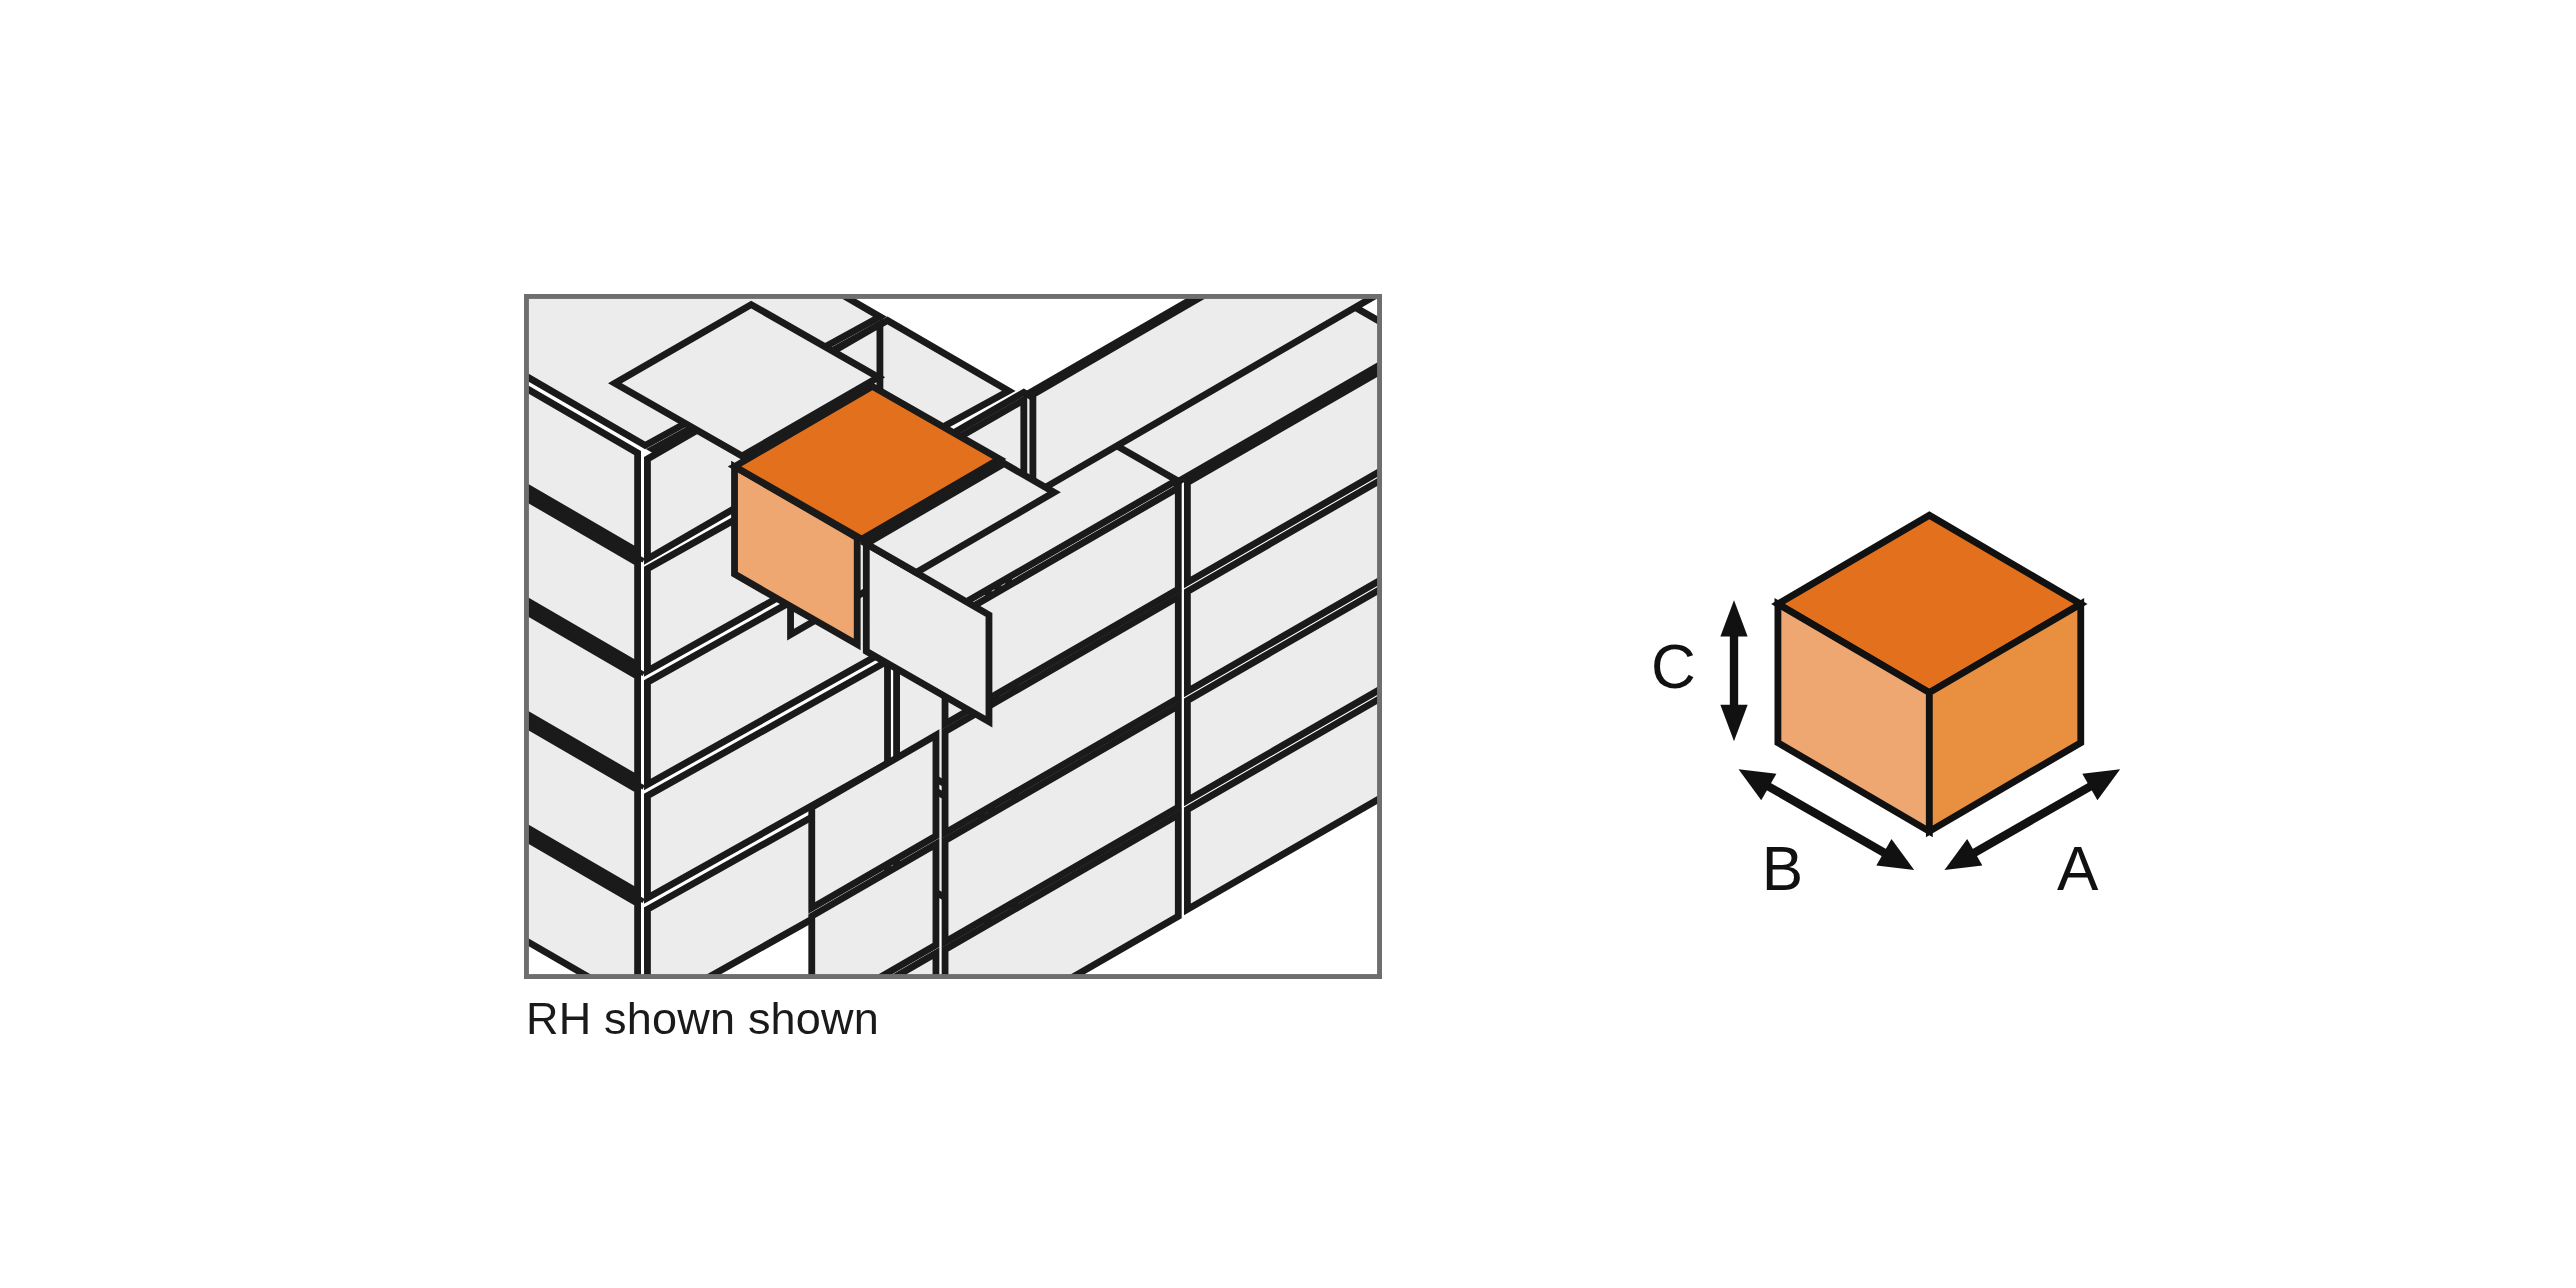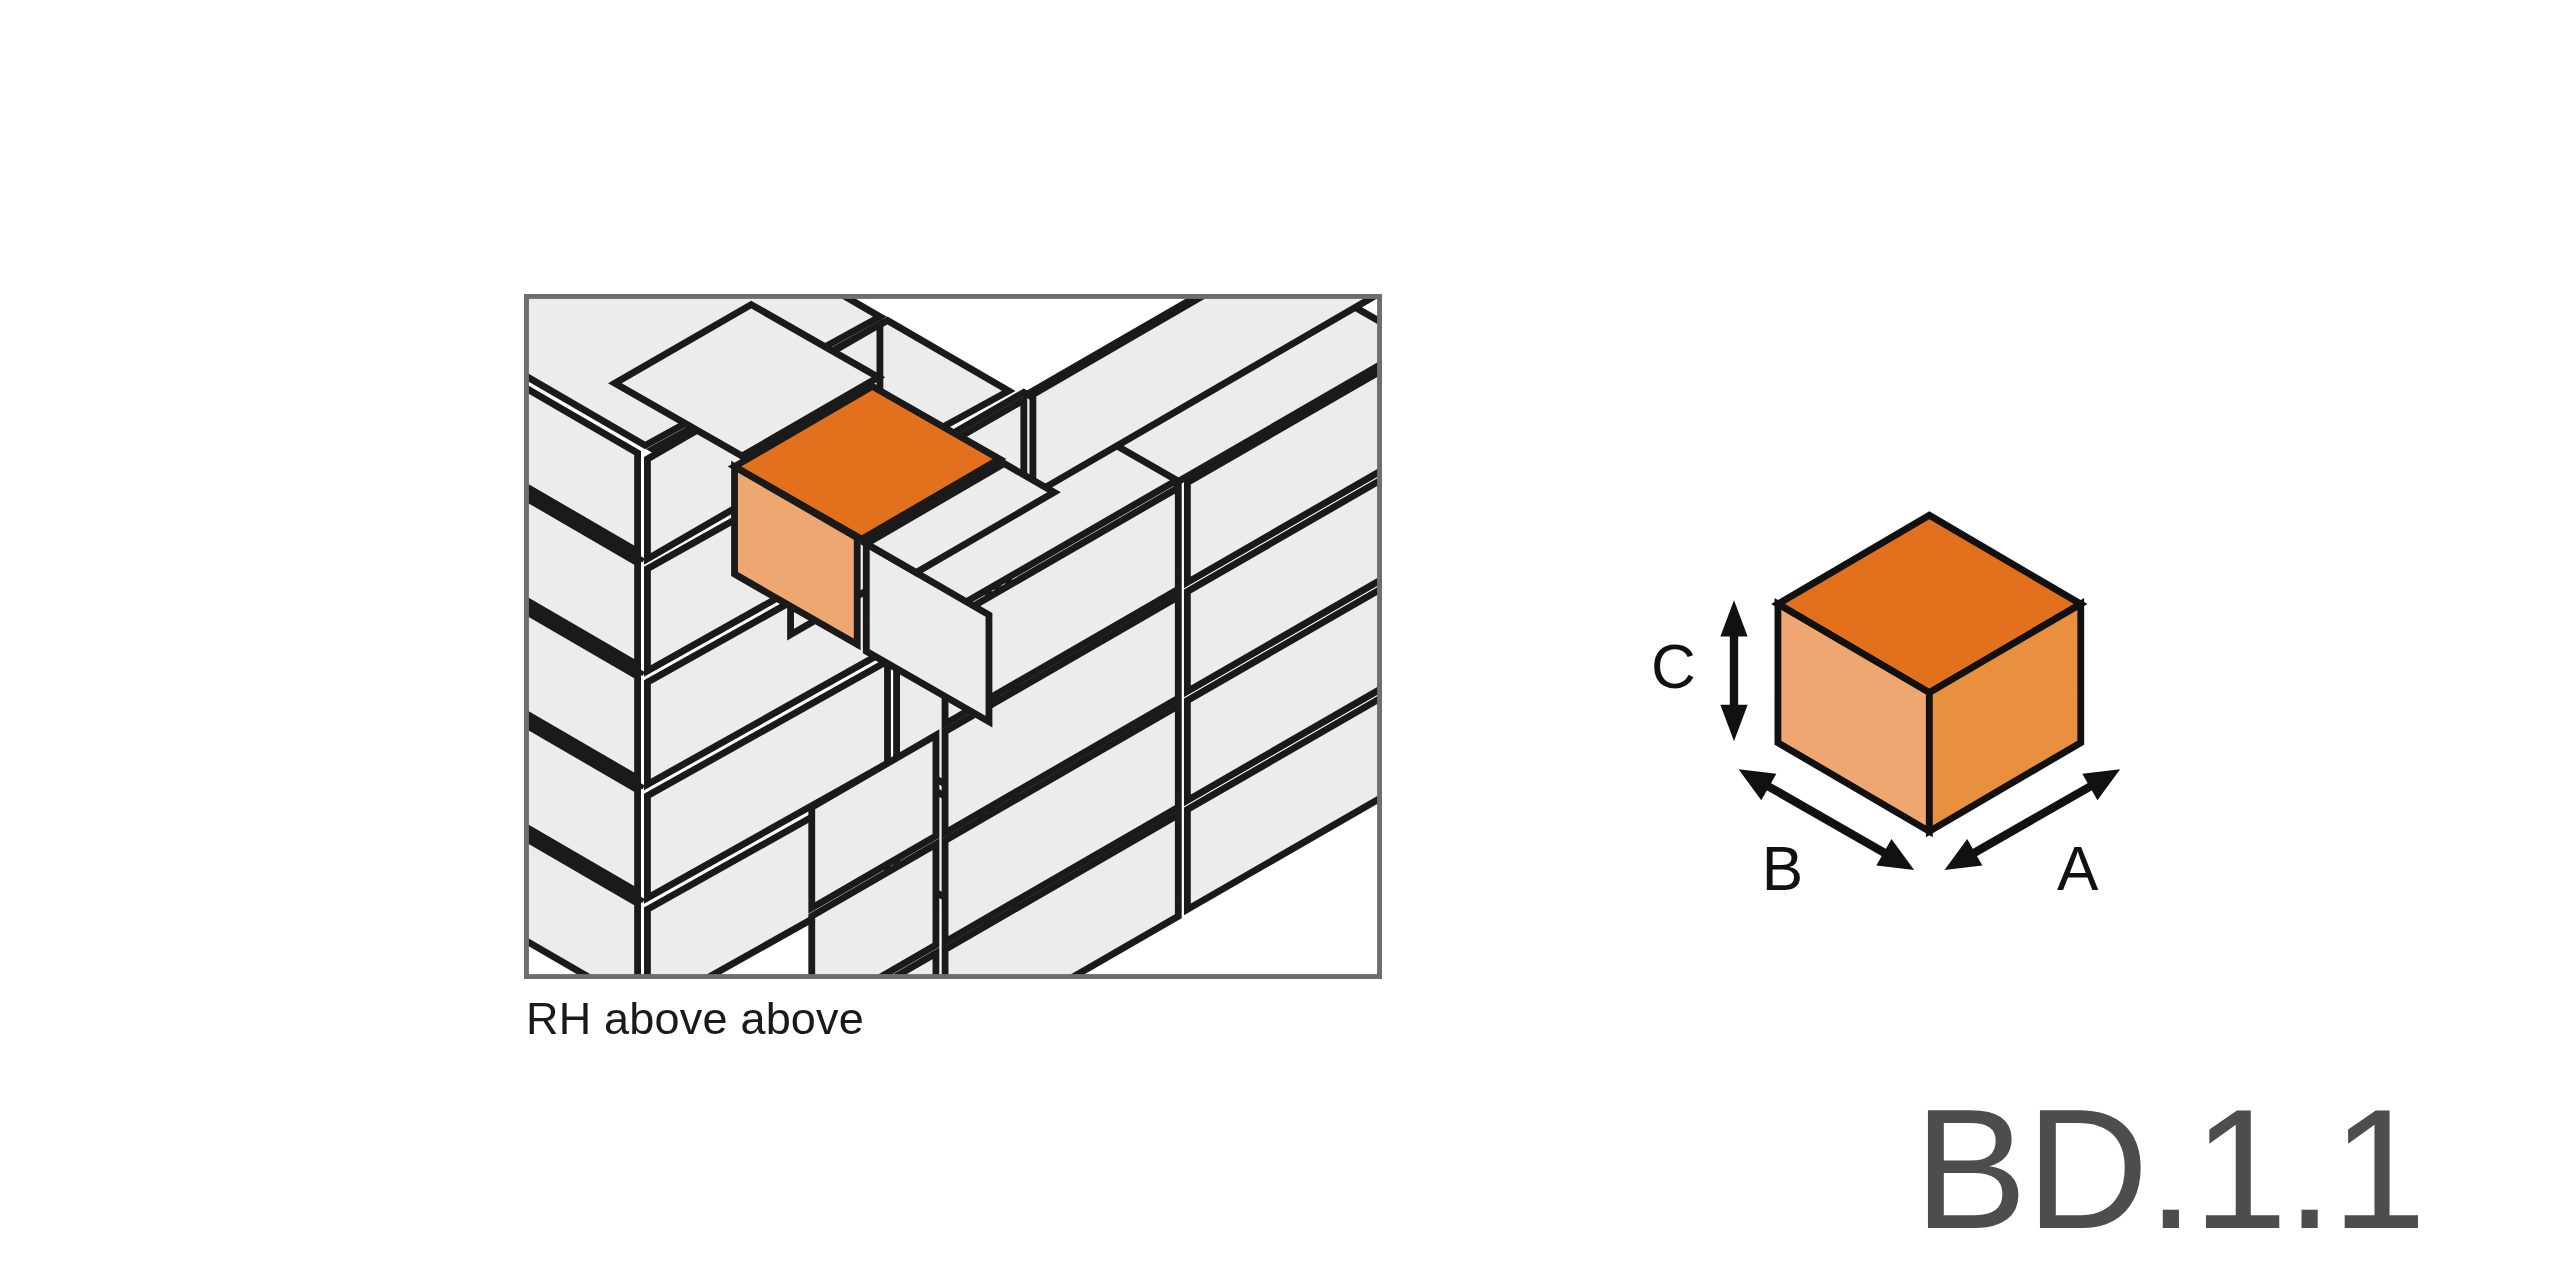--- a/index.html
+++ b/index.html
@@ -139,21 +139,21 @@
         <line x1="-160" y1="168" x2="158" y2="352"></line>
         <line x1="-160" y1="318" x2="158" y2="502"></line>
         <line x1="-160" y1="468" x2="158" y2="652"></line>
         <line x1="-160" y1="618" x2="158" y2="802"></line>
       </g>
 
       <rect x="3" y="3" width="1127" height="899" fill="none" stroke="#6e6e6e" stroke-width="7"></rect>
     </svg>
   </div>
 
-  <div class="abs" id="wall-caption">RH above above</div>
+  <div class="abs" id="wall-caption">RH shown shown</div>
 
   <div class="abs" id="dim-panel">
     <svg id="dim-svg" viewBox="0 0 700 570" preserveAspectRatio="none">
 
       <polygon points="398,40 598,157 398,274 198,157" fill="#e2701c" stroke="#111111" stroke-width="9" stroke-linejoin="miter"></polygon>
 
       <polygon points="198,157 398,274 398,457 198,340" fill="#efa771" stroke="#111111" stroke-width="9" stroke-linejoin="miter"></polygon>
 
       <polygon points="398,274 598,157 598,340 398,457" fill="#e8903f" stroke="#111111" stroke-width="9" stroke-linejoin="miter"></polygon>
 
@@ -173,16 +173,15 @@
 
       <g stroke="#111111" stroke-width="11" fill="#111111">
         <line x1="444" y1="493" x2="624" y2="390"></line>
         <polygon points="418,508 468,502 448,467" stroke="none"></polygon>
         <polygon points="650,375 600,381 620,416" stroke="none"></polygon>
       </g>
       <text x="594" y="535" font-family="'Liberation Sans', sans-serif" font-size="82" fill="#111111" text-anchor="middle">A</text>
     </svg>
   </div>
 
-  <div class="abs" id="sheet-code">BD.1.1</div>
 
 </div>
 
 
 </body></html>

